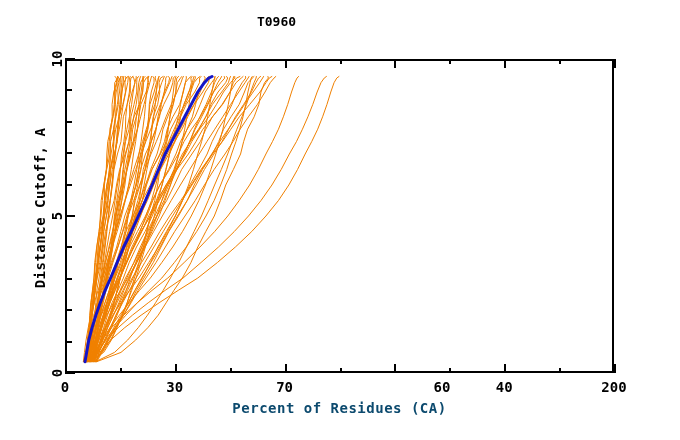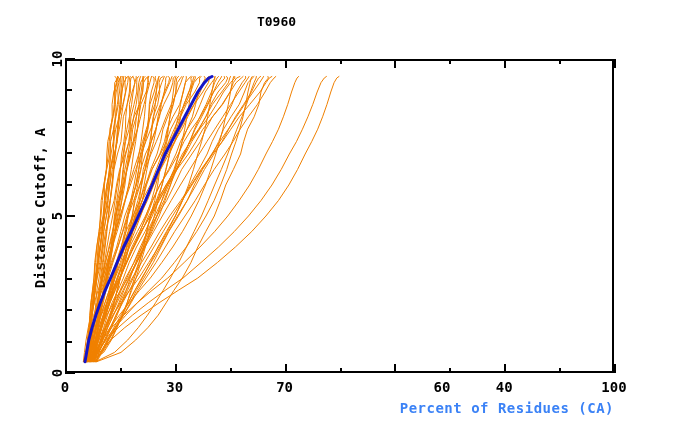--- a/index.html
+++ b/index.html
@@ -73,25 +73,25 @@
     color: #000000;
     white-space: nowrap;
     transform: rotate(-90deg) translateX(50%);
     transform-origin: right center;
   }
   #xaxis-label {
     position: absolute;
     left: 65px;
     top: 400px;
     width: 549px;
-    text-align: right;
-    font-family: "DejaVu Sans Mono", monospace;
-    font-size: 14px;
-    font-weight: bold;
-    color: #3b82f6;
+    text-align: center;
+    font-family: "DejaVu Sans Mono", monospace;
+    font-size: 14px;
+    font-weight: bold;
+    color: #0c4a6e;
     letter-spacing: 0.5px;
   }
   #yaxis-label {
     position: absolute;
     left: -120px;
     top: 200px;
     width: 320px;
     text-align: center;
     font-family: "DejaVu Sans Mono", monospace;
     font-size: 14px;
@@ -223,21 +223,21 @@
       <div class="tick ytick" style="left: 65px; top: 152.2px; width: 7px;"></div>
       <div class="tick ytick" style="left: 65px; top: 120.8px; width: 7px;"></div>
       <div class="tick ytick" style="left: 65px; top: 89.4px; width: 7px;"></div>
     </div>
   <div id="x-ticklabels">
       <div class="xticklabel" style="left: 65px; top: 379px;">0</div>
       <div class="xticklabel" style="left: 174.8px; top: 379px;">30</div>
       <div class="xticklabel" style="left: 284.6px; top: 379px;">70</div>
       <div class="xticklabel" style="left: 401px; top: 379px; margin-left: 41px;">60</div>
       <div class="xticklabel" style="left: 504.2px; top: 379px;">40</div>
-      <div class="xticklabel" style="left: 614px; top: 379px;">100</div>
+      <div class="xticklabel" style="left: 614px; top: 379px;">200</div>
     </div>
   <div id="y-ticklabels">
       <div class="yticklabel" style="left: 35px; top: 365px; width: 22px; text-align: center;">0</div>
       <div class="yticklabel" style="left: 35px; top: 208px; width: 22px; text-align: center;">5</div>
       <div class="yticklabel" style="left: 35px; top: 51px; width: 22px; text-align: center;">10</div>
     </div>
 
   <div id="xaxis-label">Percent of Residues (CA)</div>
   <div id="yaxis-label">Distance Cutoff, A</div>
 

